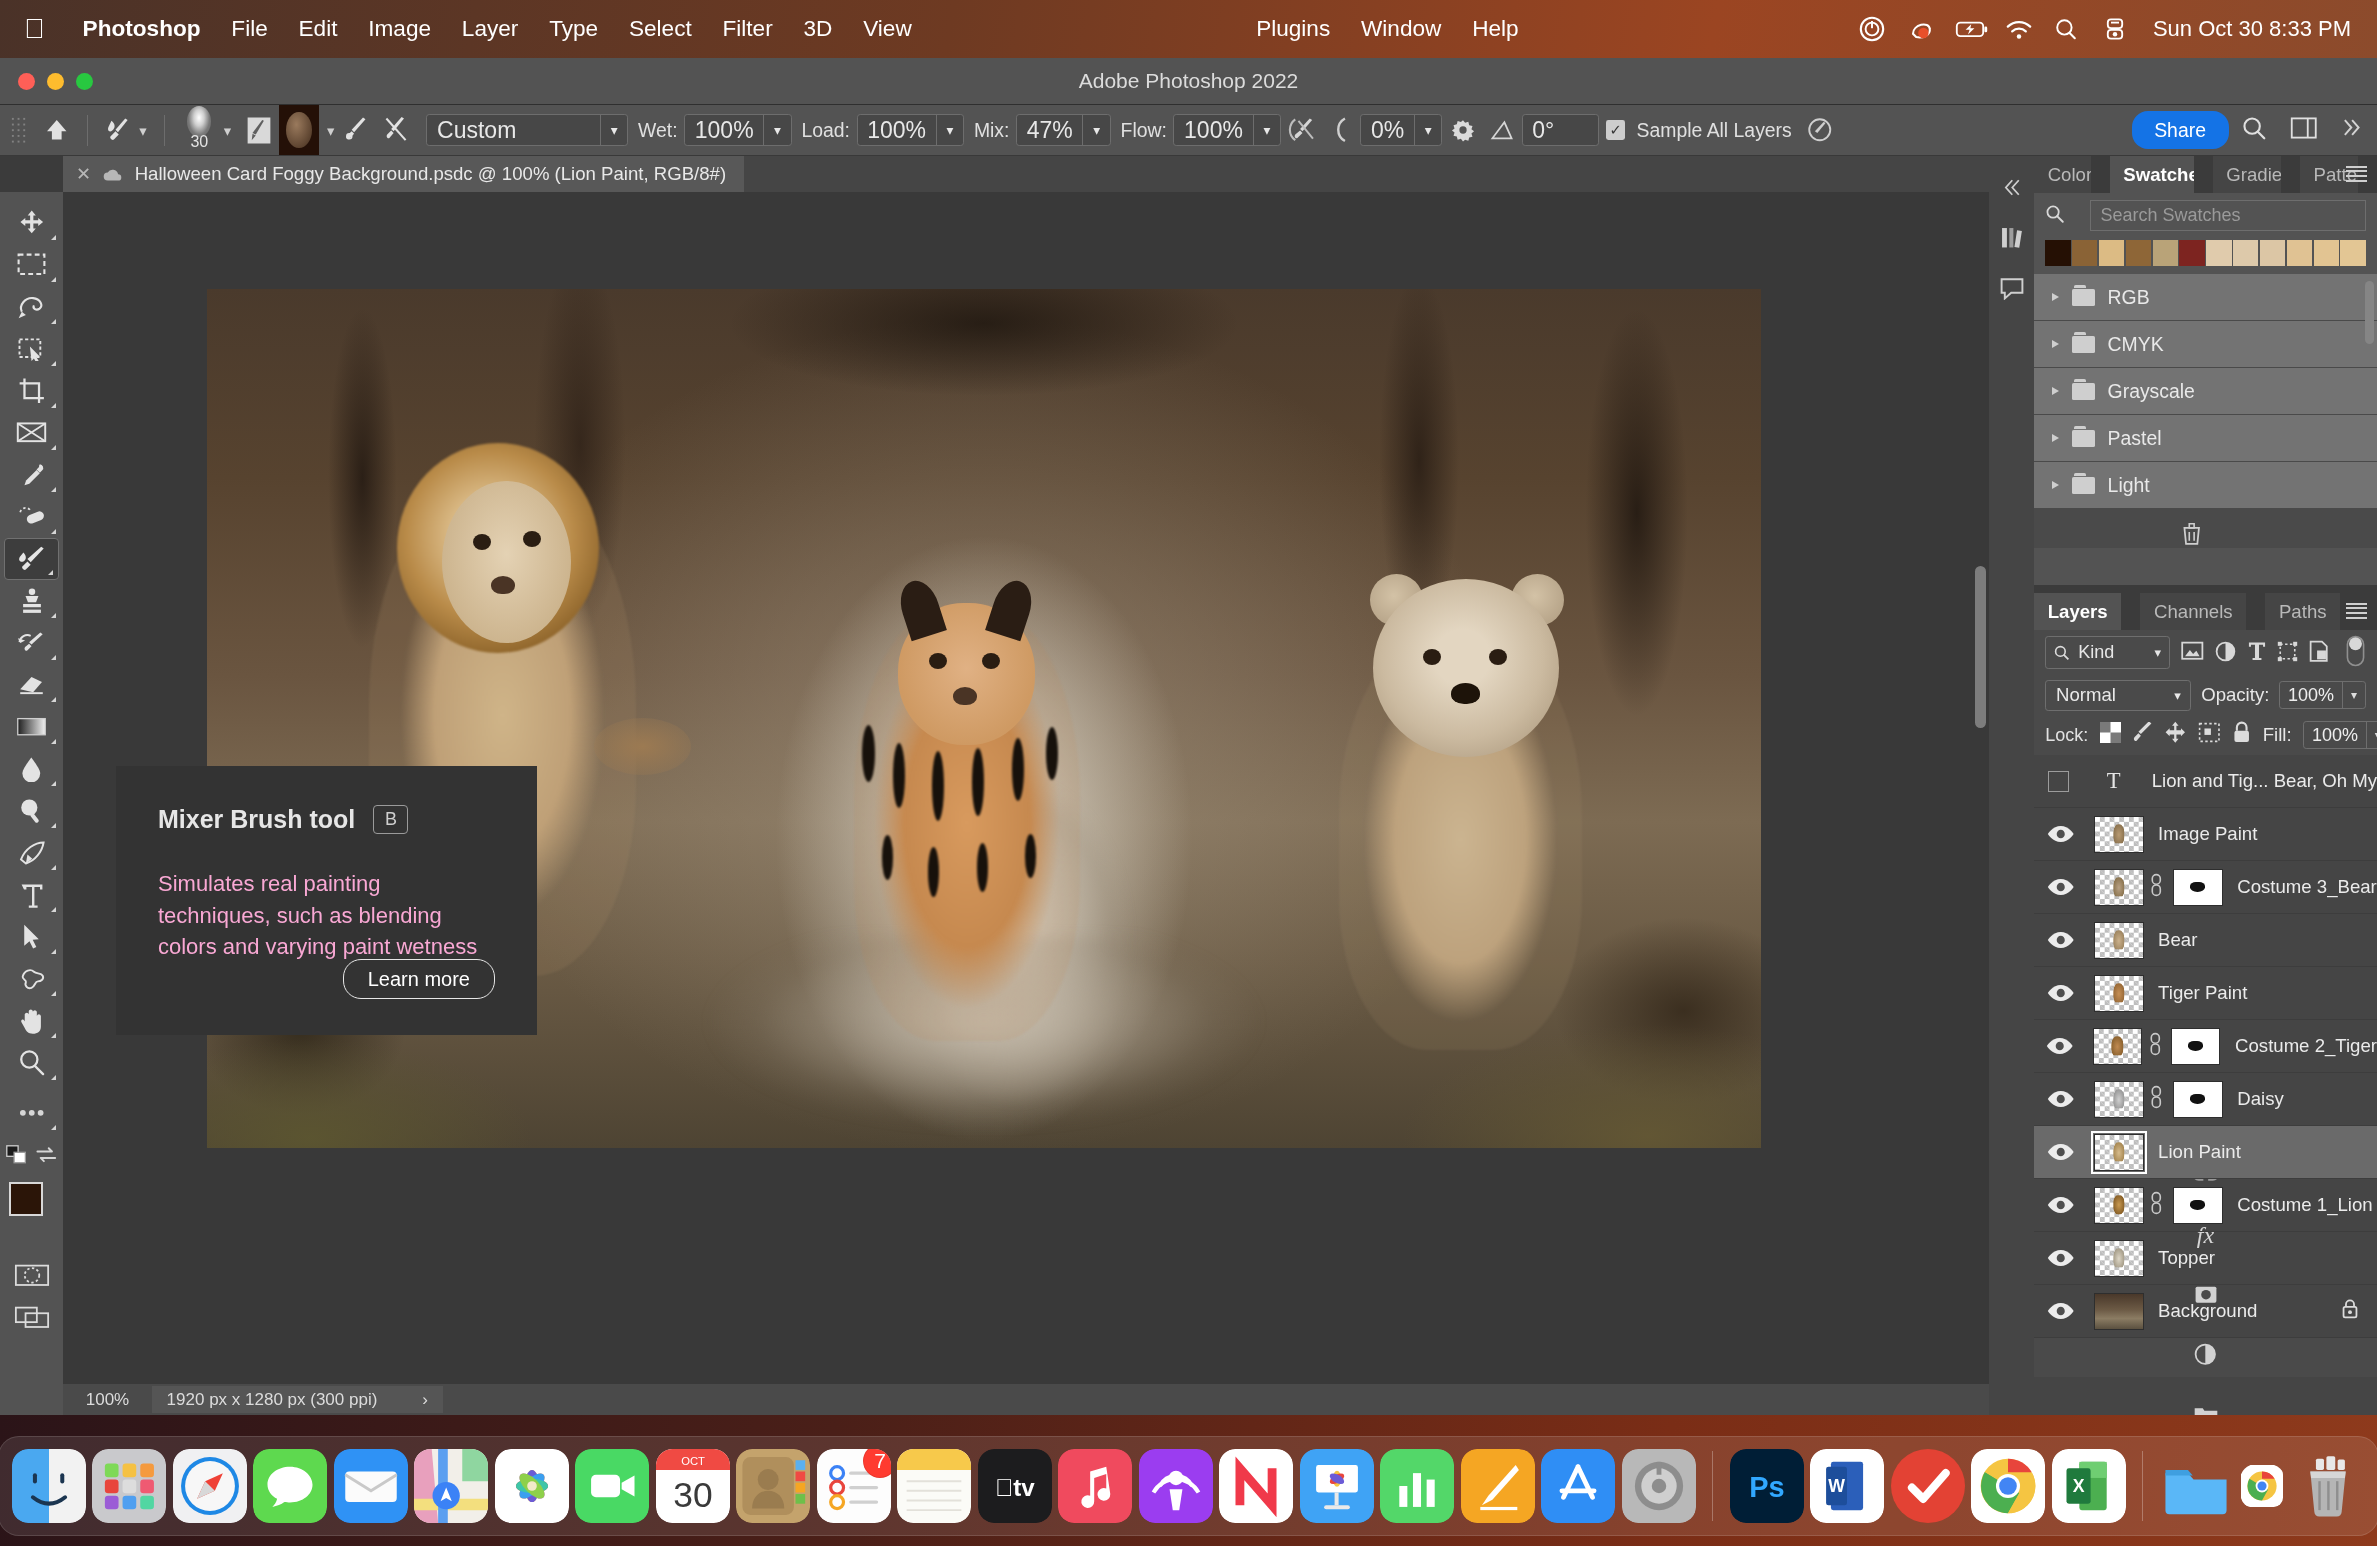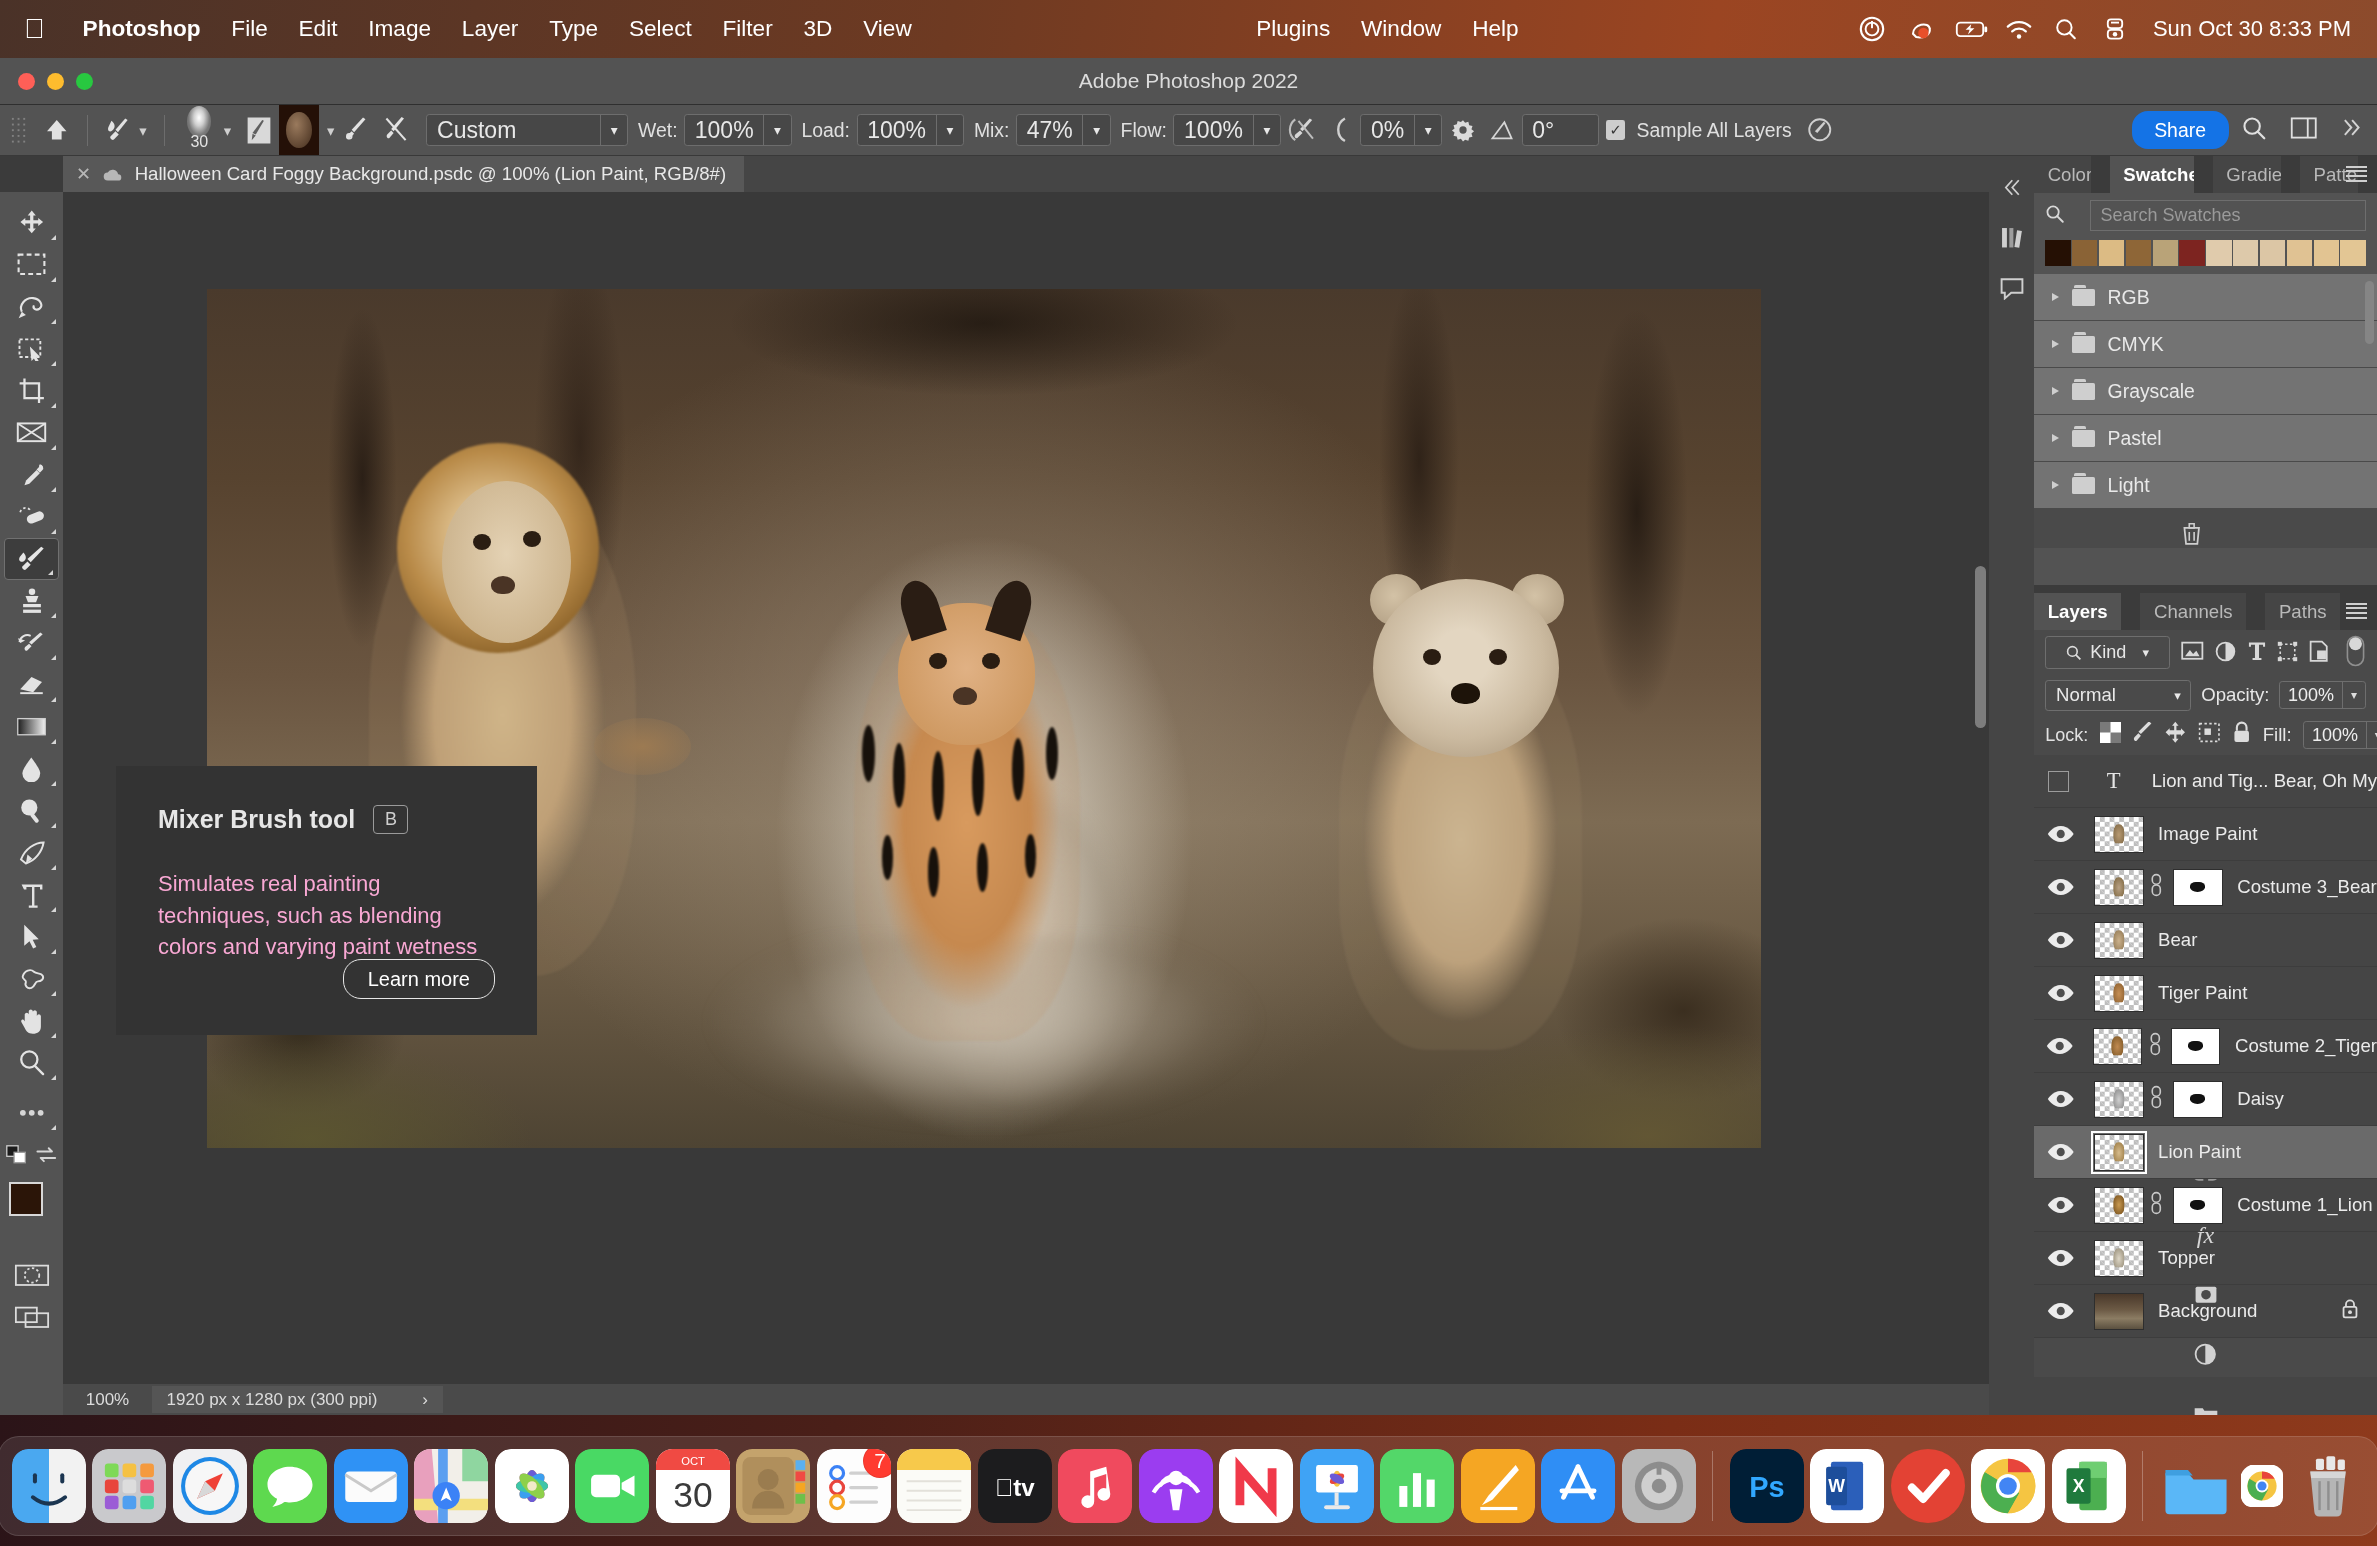--- a/index.html
+++ b/index.html
@@ -205,21 +205,21 @@
                         background:#cfcfcf; border-radius:1.6px 1.6px 0 0; }
   .panelfoot { height: 39px; background:#4a4a4a; display:flex; align-items:center;
                justify-content:flex-end; gap: 27.5px; padding-right: 27.5px; flex-direction: column; }
   .panelscroll { position:absolute; right: 3.2px; top: 6.5px; width: 9px; height: 63px;
                  background:#858585; border-radius: 4.9px; }
 
   
   #layerspanel { top: 437px; height: 822px; background:#454545; }
   .filterrow { display:flex; align-items:center; height: 45px; padding: 0 11.3px; gap: 11.3px; background:#4a4a4a;}
   .kindbox { width: 129px; height: 33px; border:0.8px solid #6e6e6e; border-radius:3.2px;
-             display:flex; align-items:center; gap:8px; padding: 0 20px; font-size: 18px; color:#e6e6e6;}
+             display:flex; align-items:center; gap:8px; padding: 0 8px; font-size: 18px; color:#e6e6e6;}
   .blendrow { display:flex; align-items:center; height: 40px; padding: 0 11.3px; gap: 9.7px; background:#4a4a4a;}
   .blendbox { width: 192px; height: 31px; border:0.8px solid #6e6e6e; border-radius:3.2px;
               display:flex; align-items:center; justify-content: space-between; padding: 0 9.7px;
               font-size: 18.6px; color:#e9e9e9; }
   .lockrow { display:flex; align-items:center; height: 40px; padding: 0 11.3px; gap: 11.3px; background:#4a4a4a;
              font-size: 18px; color:#e2e2e2; }
   .numfield { border:0.8px solid #6e6e6e; border-radius:3.2px; height: 27.5px; display:flex; align-items:center;}
   .numfield .v { padding: 0 8px; font-size: 18px; color:#eee; }
   .numfield .d { width: 22.6px; height: 26px; border-left:0.8px solid #6e6e6e; display:flex;
                  align-items:center; justify-content:center; font-size:12px; color:#ddd;}

